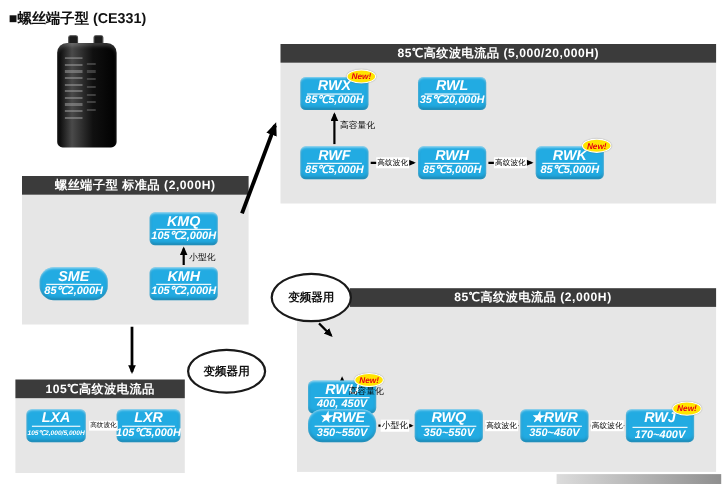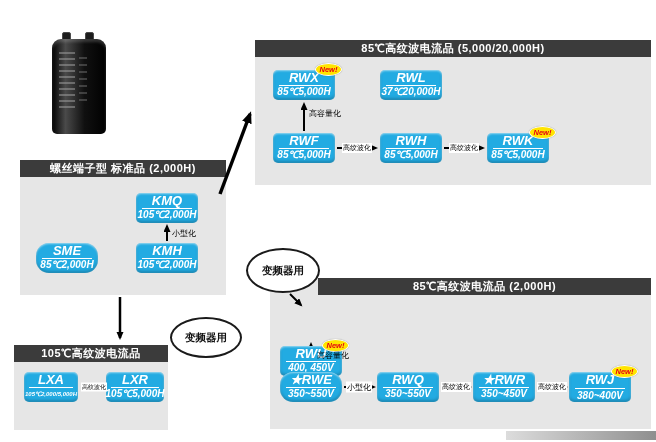--- a/index.html
+++ b/index.html
@@ -53,20 +53,21 @@
   svg.arrows { position:absolute; left:0; top:0; z-index:3; pointer-events:none; }
 
   .edge-strip { position:absolute; left:506px; top:431px; width:150px; height:9px; z-index:0;
                 background:linear-gradient(90deg,#dcdcdc,#8f8f8f); }
 </style>
 </head>
 <body>
 
 <div class="stage">
 
+  <div class="title">■螺丝端子型 (CE331)</div>
 
   <div class="cap">
     <div class="cap-term cap-term-a"></div>
     <div class="cap-term cap-term-b"></div>
     <div class="cap-body">
       <div class="cap-print"></div>
       <div class="cap-print2"></div>
     </div>
   </div>
 
@@ -77,21 +78,21 @@
 
   <div class="ghead" style="left:255px;top:40px;width:396px;">
     <span>85℃高纹波电流品 (5,000/20,000H)</span>
   </div>
   <div class="ghead" style="left:20px;top:160px;width:206px;">
     <span>螺丝端子型 标准品 (2,000H)</span>
   </div>
   <div class="ghead" style="left:14px;top:345px;width:154px;">
     <span>105℃高纹波电流品</span>
   </div>
-  <div class="ghead" style="left:318px;top:278px;width:333px;">
+  <div class="ghead" style="left:318px;top:262px;width:333px;">
     <span>85℃高纹波电流品 (2,000H)</span>
   </div>
 
   <svg class="arrows" width="656" height="442" viewBox="0 0 656 442">
     <defs>
       <marker id="ah" markerUnits="userSpaceOnUse" markerWidth="9" markerHeight="8" refX="6" refY="3.5" orient="auto">
         <path d="M0,0 L8,3.5 L0,7 Z" fill="#000"></path>
       </marker>
       <marker id="ahb" markerUnits="userSpaceOnUse" markerWidth="13" markerHeight="12" refX="9" refY="5" orient="auto">
         <path d="M0,0 L12,5 L0,10 Z" fill="#000"></path>
@@ -113,21 +114,21 @@
 
   <div class="pbox" style="left:273px;top:70px;">
     <span class="pname">RWX</span>
     <span class="pdiv"></span>
     <span class="pspec">85℃5,000H</span>
     <span class="badge">New!</span>
   </div>
   <div class="pbox" style="left:380px;top:70px;">
     <span class="pname">RWL</span>
     <span class="pdiv"></span>
-    <span class="pspec">37℃20,000H</span>
+    <span class="pspec">35℃20,000H</span>
   </div>
   <div class="pbox" style="left:273px;top:133px;">
     <span class="pname">RWF</span>
     <span class="pdiv"></span>
     <span class="pspec">85℃5,000H</span>
   </div>
   <div class="pbox" style="left:380px;top:133px;">
     <span class="pname">RWH</span>
     <span class="pdiv"></span>
     <span class="pspec">85℃5,000H</span>
@@ -183,21 +184,21 @@
     <span class="pspec">350~550V</span>
   </div>
   <div class="pbox" style="left:473px;top:372px;">
     <span class="pname">★RWR</span>
     <span class="pdiv"></span>
     <span class="pspec">350~450V</span>
   </div>
   <div class="pbox" style="left:569px;top:372px;justify-content:space-between;">
     <span class="pname">RWJ</span>
     <span class="pdiv"></span>
-    <span class="pspec">380~400V</span>
+    <span class="pspec">170~400V</span>
     <span class="badge">New!</span>
   </div>
 
   <div class="alabel" style="left:309px;top:108px;">高容量化</div>
   <div class="alabel ctr bg fs7" style="left:357px;top:148px;">高纹波化</div>
   <div class="alabel ctr bg fs7" style="left:464px;top:148px;">高纹波化</div>
   <div class="alabel" style="left:172px;top:228px;">小型化</div>
   <div class="alabel ctr bg fs6" style="left:94px;top:387px;">高纹波化</div>
   <div class="alabel" style="left:317px;top:350px;">高容量化</div>
   <div class="alabel ctr bg" style="left:359px;top:387px;">小型化</div>

